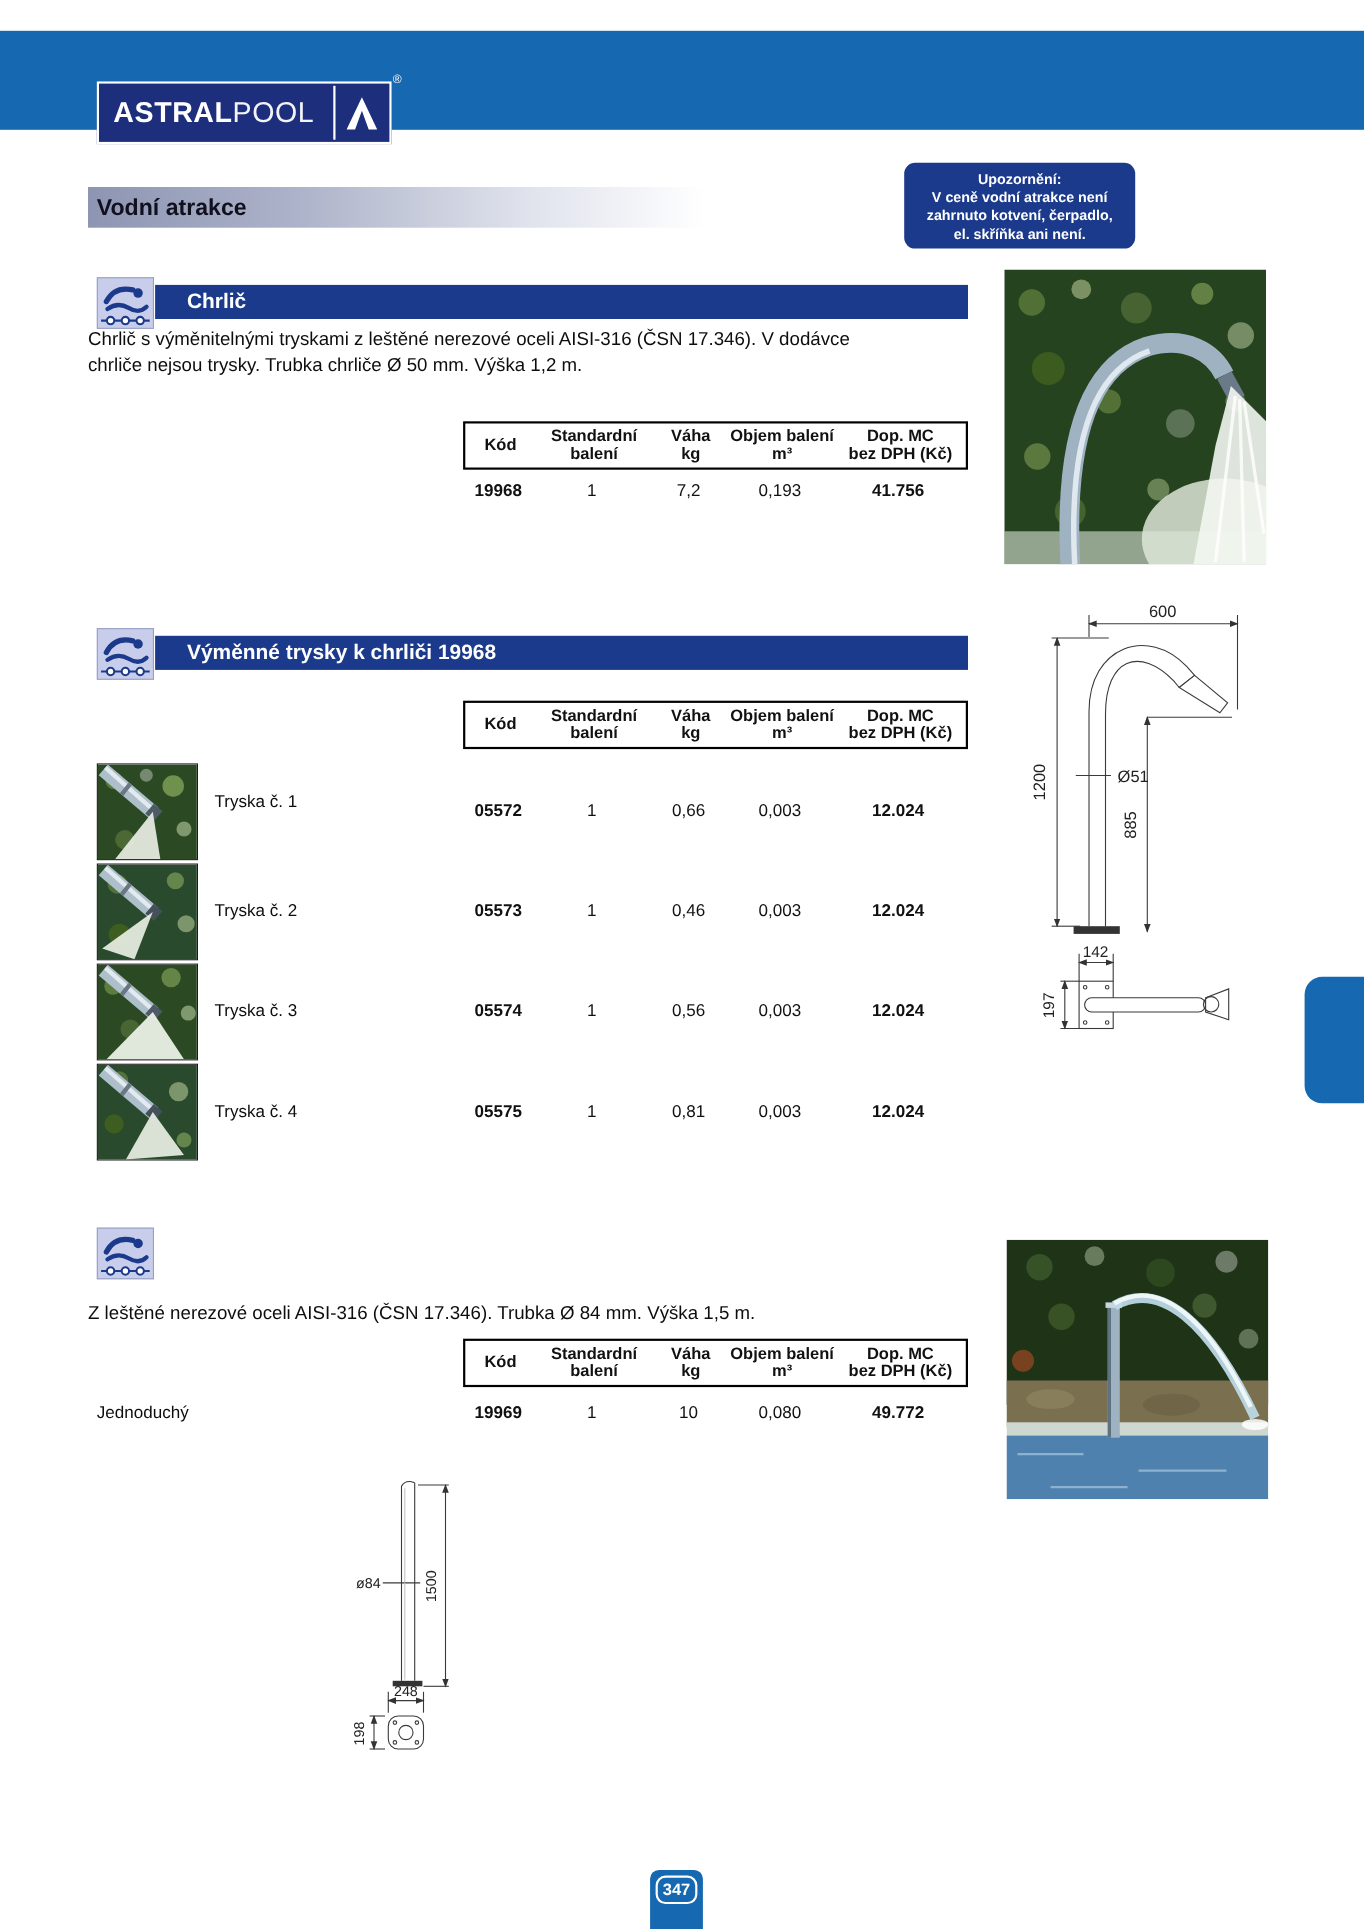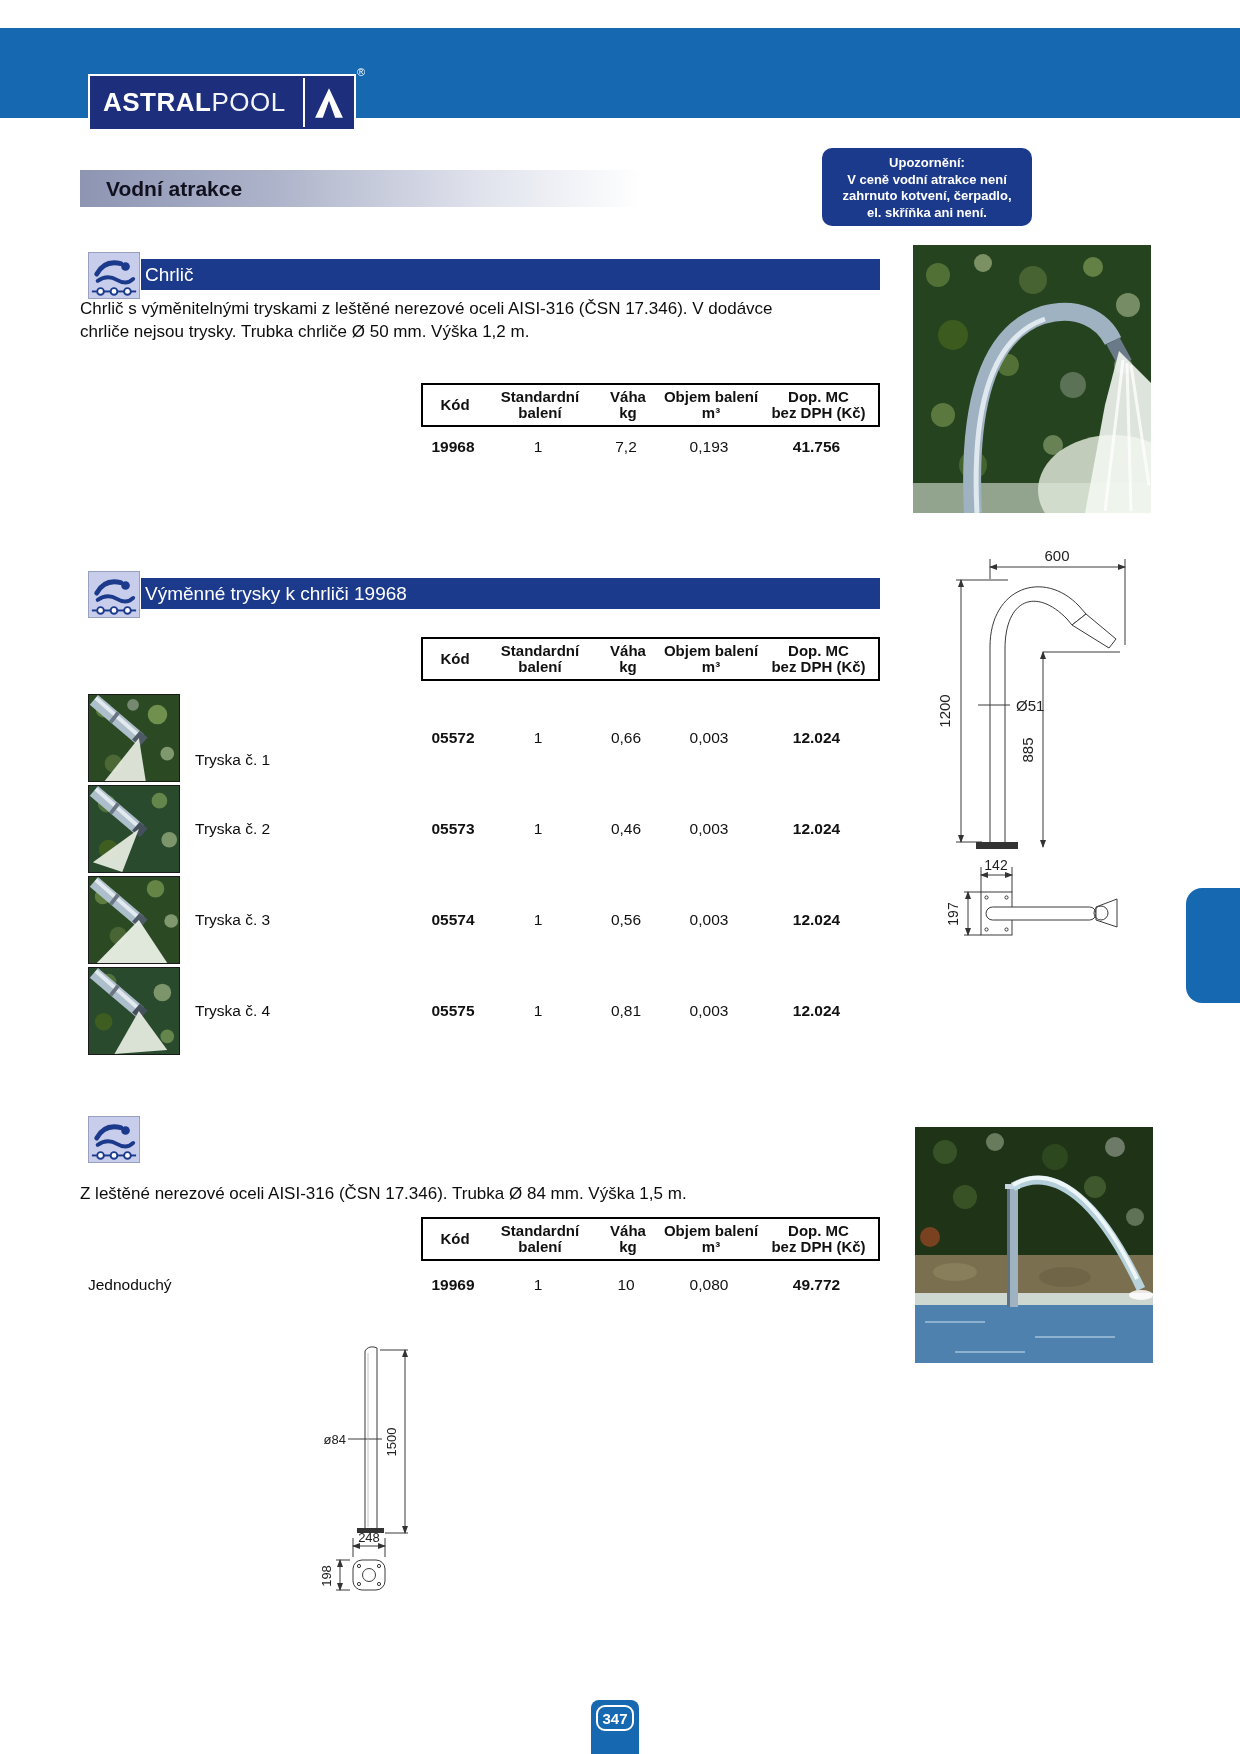--- a/index.html
+++ b/index.html
@@ -16,31 +16,31 @@
   .logo-amark{position:absolute;right:2px;top:2px;bottom:2px;width:47px;background:#1d2f7c;
         border-left:2px solid #fff;display:flex;align-items:center;justify-content:center;}
   .registered{position:absolute;left:357px;top:38px;color:#fff;font-size:11px;}
   .header-title{position:absolute;left:420px;top:62px;width:612px;text-align:right;color:#fff;
         font-size:28px;font-weight:bold;white-space:nowrap;margin-top:29px;}
 
   
   .vodni-bar{position:absolute;left:80px;top:170px;width:660px;height:37px;
         background:linear-gradient(to right,#8d95b3 0%,#aeb4ca 30%,#dfe2ec 60%,#ffffff 85%);
         display:flex;align-items:center;}
-  .vodni-bar span{font-size:21px;font-weight:bold;color:#10101e;padding-left:26px;}
+  .vodni-bar span{font-size:21px;font-weight:bold;color:#10101e;padding-left:8px;}
   .notice{position:absolute;left:822px;top:148px;width:210px;height:78px;background:#1c3a8c;
         border-radius:10px;color:#fff;text-align:center;font-size:13px;font-weight:bold;
         line-height:16.5px;padding-top:7px;box-sizing:border-box;}
 
   
   .sec-icon{position:absolute;left:88px;width:52px;height:47px;background:#c7cdea;
         border:1px solid #98a0c2;box-sizing:border-box;}
   .sec-bar{position:absolute;left:141px;width:739px;height:31px;background:#1c3a8c;color:#fff;
-        display:flex;align-items:center;padding-left:4px;box-sizing:border-box;
-        font-size:19px;font-weight:normal;}
+        display:flex;align-items:center;padding-left:29px;box-sizing:border-box;
+        font-size:19px;font-weight:bold;}
 
   .para{position:absolute;left:80px;width:722px;font-size:17px;line-height:23px;color:#0d0d0d;}
 
   
   .thead{position:absolute;left:421px;width:459px;height:44px;border:2px solid #000;
         box-sizing:border-box;display:grid;grid-template-columns:64px 106px 70px 96px 119px;
         background:#fff;}
   .th{display:flex;flex-direction:column;justify-content:center;text-align:center;
         font-size:15px;font-weight:bold;line-height:16px;}
   .trow{position:absolute;left:421px;width:459px;display:grid;
@@ -272,21 +272,21 @@
       <circle cx="80" cy="60" r="7" fill="#d6e6b8" opacity=".5"></circle>
         <circle cx="25" cy="70" r="9" fill="#55703a" opacity=".8"></circle>
       <circle cx="45" cy="10" r="6" fill="#ffffff" opacity=".35"></circle>
       <line x1="5" y1="5" x2="52" y2="45" stroke="#aebfcc" stroke-width="13"></line>
       <line x1="7" y1="3" x2="50" y2="41" stroke="#e2eaf0" stroke-width="4"></line>
       <line x1="30" y1="18" x2="22" y2="28" stroke="#6a7684" stroke-width="4"></line>
       <line x1="48" y1="41" x2="56" y2="48" stroke="#4e5a66" stroke-width="12"></line>
       <polygon points="51,44 16,88 58,88" fill="#edf2e8" opacity=".9"></polygon>
     </svg>
   </div>
-  <div class="row-label" style="left:195px;top:751px">Tryska č. 1</div>
+  <div class="row-label" style="left:195px;top:721px">Tryska č. 1</div>
   <div class="trow" style="top:729px">
     <div class="b">05572</div>
     <div>1</div>
     <div>0,66</div>
     <div>0,003</div>
     <div class="b">12.024</div>
   </div>
 
   <div class="thumb" style="top:785px">
     <svg viewBox="0 0 92 88" preserveAspectRatio="none">

